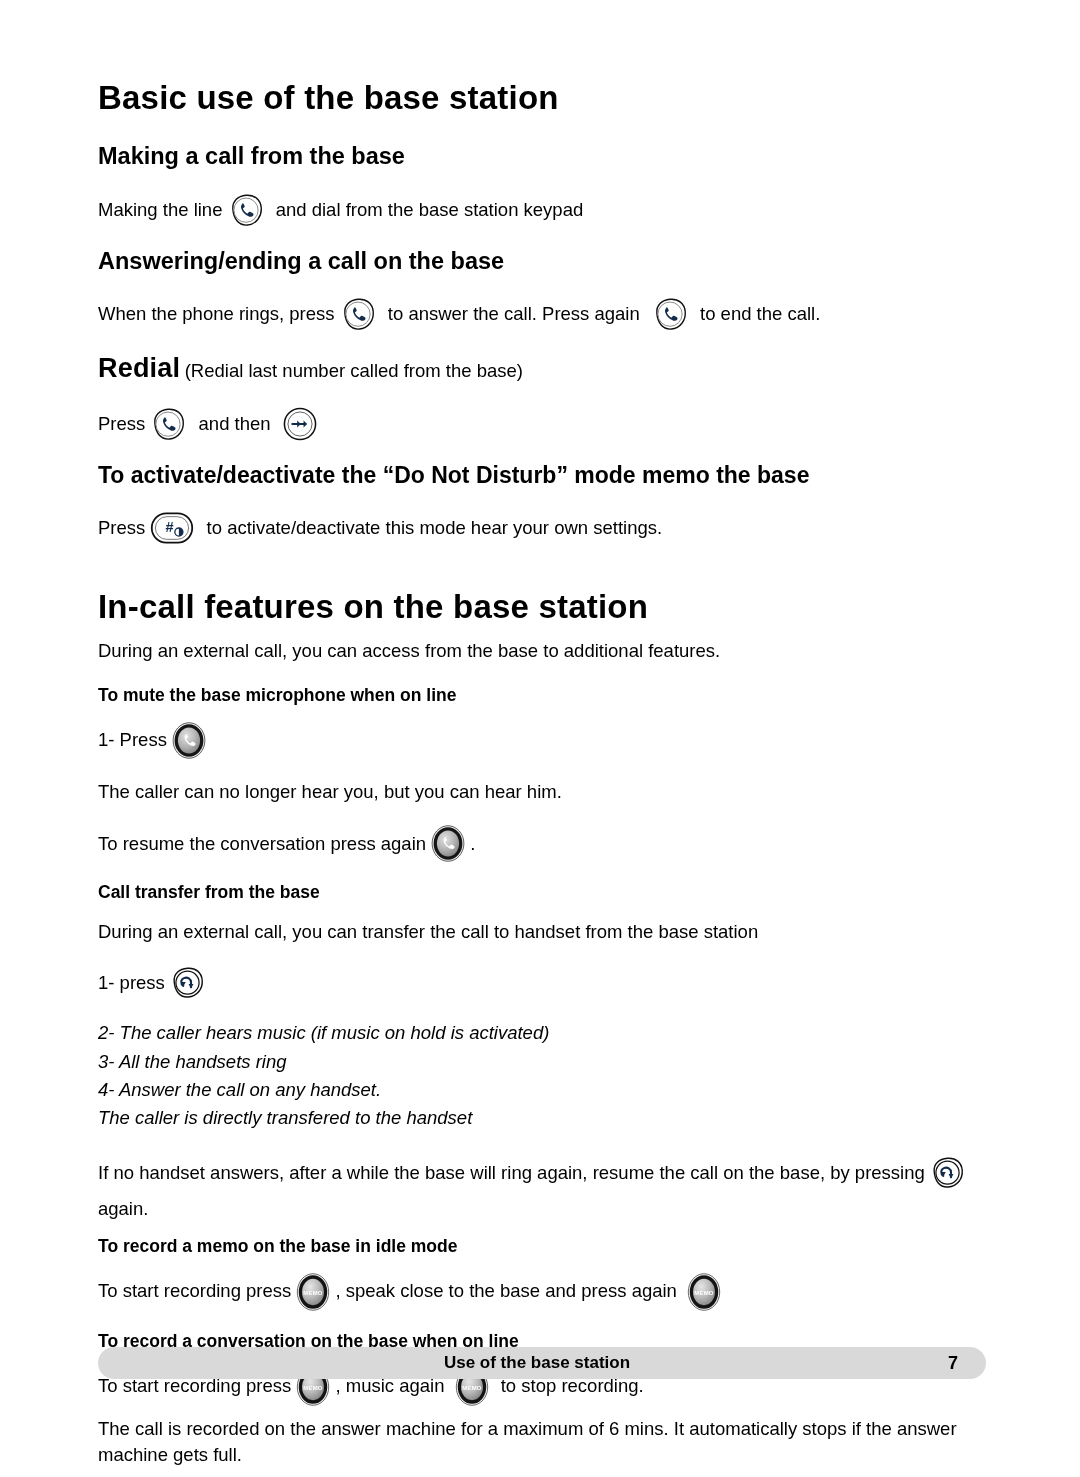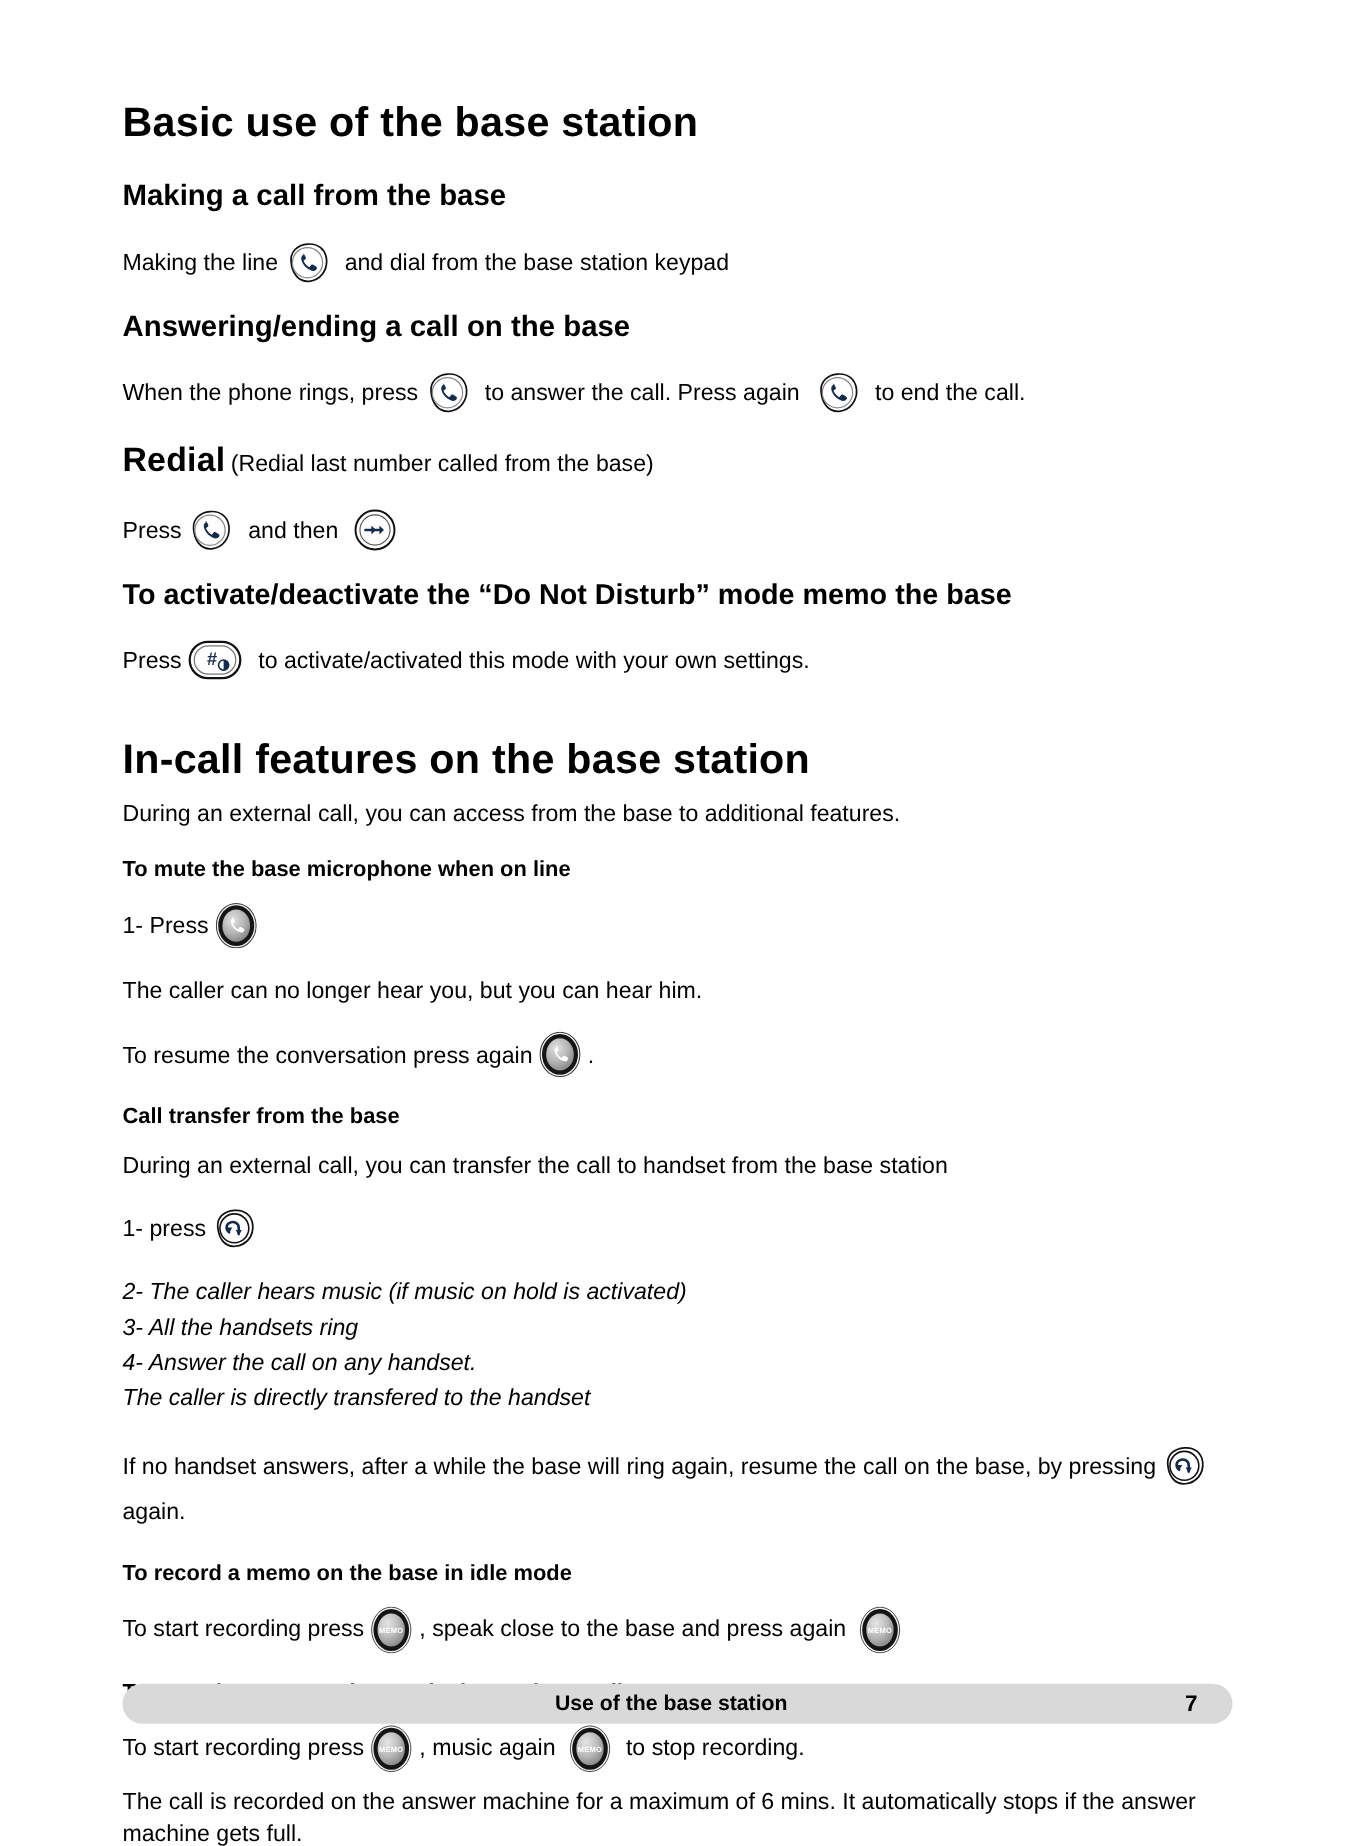--- a/index.html
+++ b/index.html
@@ -261,21 +261,21 @@
     </div>
 
     <h2 class="doc-h2 wide">To activate/deactivate the “Do Not Disturb” mode memo the base</h2>
     <div class="row">
       <span class="txt">Press </span>
       <span class="ico">
         <svg width="44" height="34">
             <use href="#sym-hash"></use>
           </svg>
       </span>
-      <span class="txt ml6"> to activate/activated this mode with your own settings.</span>
+      <span class="txt ml6"> to activate/deactivate this mode hear your own settings.</span>
     </div>
 
     <h1 class="doc-h1 second">In-call features on the base station</h1>
     <p class="doc-p">During an external call, you can access from the base to additional features.</p>
 
     <h3 class="doc-h3">To mute the base microphone when on line</h3>
     <div class="row">
       <span class="txt">1- Press </span>
       <span class="ico">
         <svg width="34" height="37">
@@ -311,21 +311,21 @@
       <p>The caller is directly transfered to the handset</p>
     </div>
     <div class="flowline">
       <span>If no handset answers, after a while the base will ring again, resume the call on the base, by pressing </span><span class="ico inline-ico"><svg width="35" height="34">
             <use href="#sym-recall"></use>
           </svg></span>
       <br>
       <span>again.</span>
     </div>
 
-    <h3 class="doc-h3" style="margin-top:22px">To record a memo on the base in idle mode</h3>
+    <h3 class="doc-h3" style="margin-top:10px">To record a memo on the base in idle mode</h3>
     <div class="row">
       <span class="txt">To start recording press </span>
       <span class="ico">
         <svg width="34" height="38">
             <use href="#sym-memo"></use>
           </svg>
       </span>
       <span class="txt ml4 mr4">, speak close to the base and press again </span>
       <span class="ico">
         <svg width="34" height="38">

